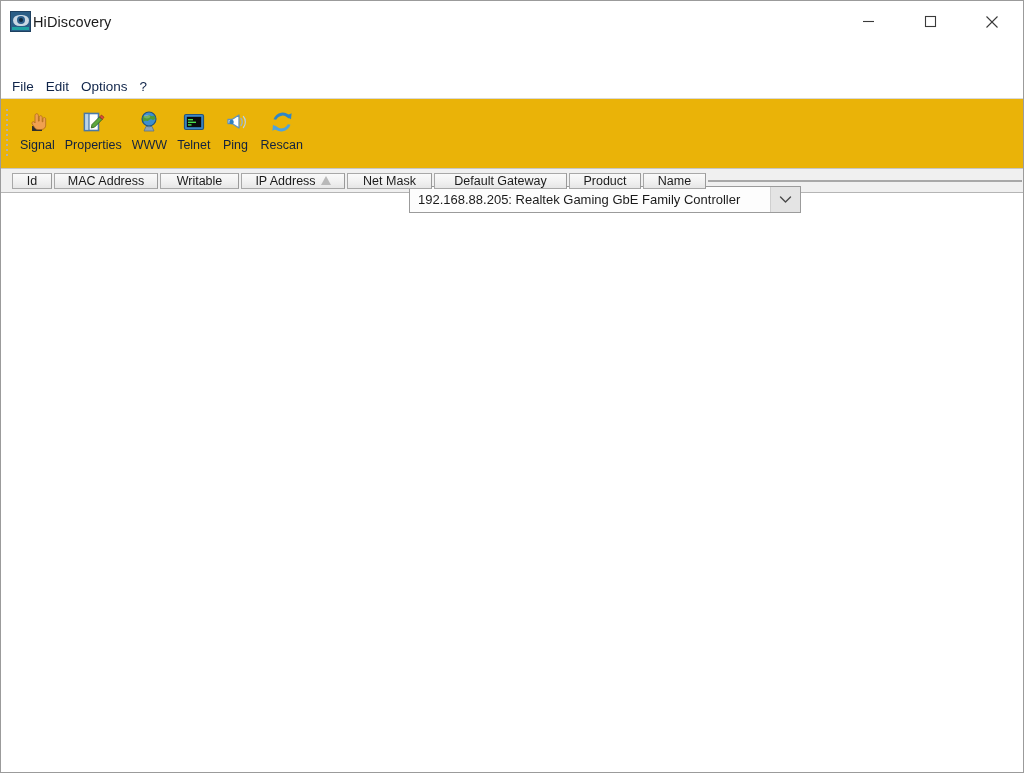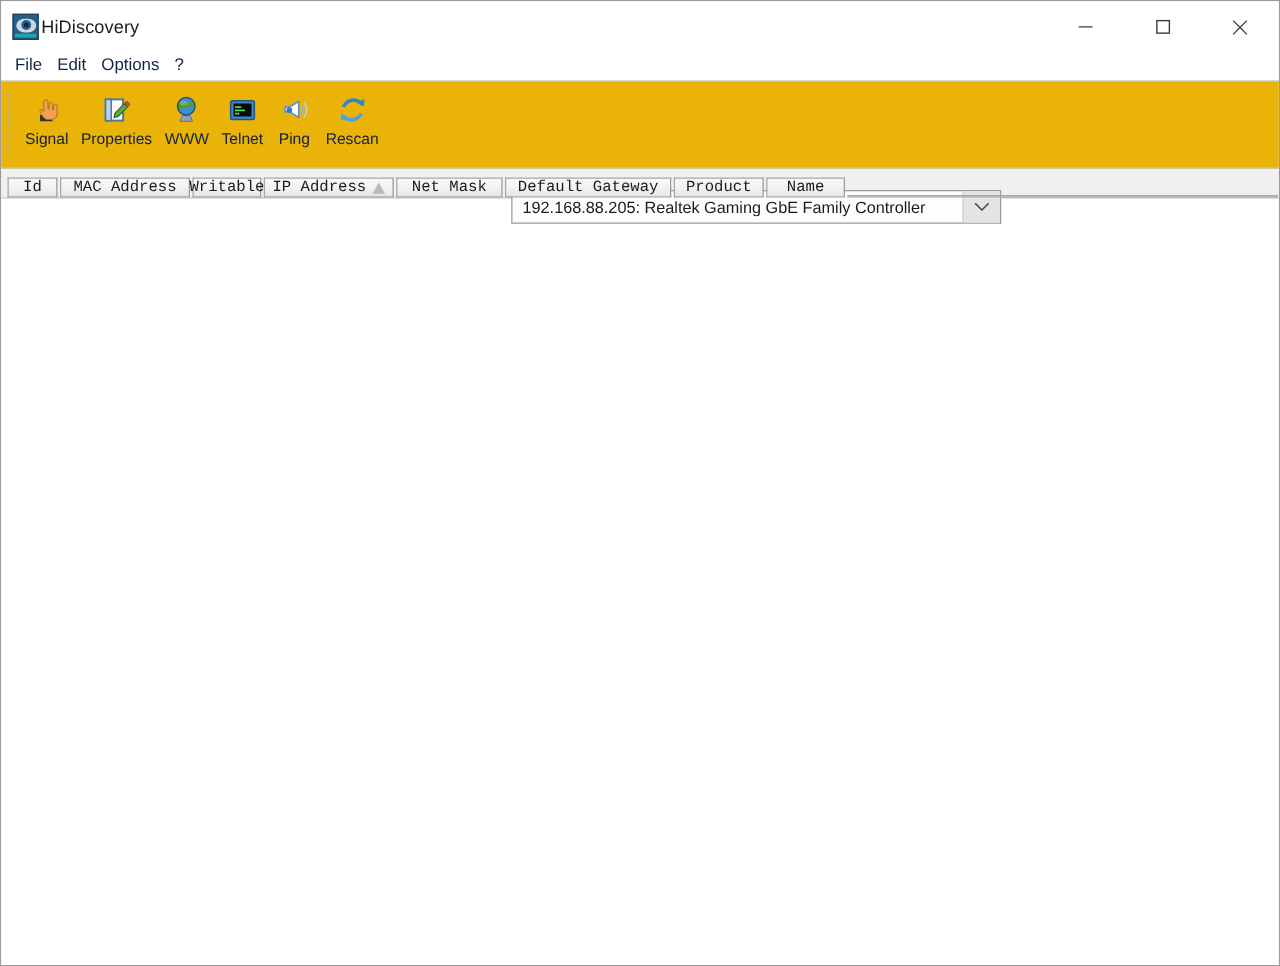--- a/index.html
+++ b/index.html
@@ -88,22 +88,24 @@
     background: transparent;
   }
   .win-btn svg { display: block; }
 
   
   .menubar {
     height: 23px;
     flex: 0 0 23px;
     background: #ffffff;
     display: flex;
+    align-items: center;
     padding-left: 7px;
     border-bottom: 1px solid #d9d9d9;
+    margin-top: 34px;
   }
   .menu-item {
     font-size: 13.5px;
     color: #10254a;
     padding: 1px 8px 2px 4px;
     white-space: nowrap;
     line-height: 18px;
   }
   .menu-item.q { padding-right: 6px; }
 
@@ -191,24 +193,23 @@
     align-items: center;
     justify-content: center;
   }
 
   
   .header-row {
     height: 24px;
     flex: 0 0 24px;
     background: #f0f0f0;
     display: flex;
-    align-items: flex-end;
+    align-items: center;
     border-bottom: 1px solid #b5b5b5;
-    padding-left: 5px;
-    font-family: Liberation Mono, monospace;
+    padding-left: 11px;
   }
   .col-head {
     background: linear-gradient(to bottom, #fafafa 0%, #f1f1f1 55%, #e6e6e6 100%);
     border: 1px solid #a8a8a8;
     border-right-color: #9a9a9a;
     margin-right: 2px;
     display: flex;
     align-items: center;
     justify-content: center;
     font-size: 12.5px;
@@ -371,21 +372,21 @@
     </div>
   </div>
 
   <div class="header-row">
     <div class="col-head" style="width:40px">
         <span>Id</span>
       </div>
     <div class="col-head" style="width:104px">
         <span>MAC Address</span>
       </div>
-    <div class="col-head" style="width:55px">
+    <div class="col-head" style="width:79px">
         <span>Writable</span>
       </div>
     <div class="col-head" style="width:104px">
       <span>IP Address</span>
       <span class="sort-asc"></span>
     </div>
     <div class="col-head" style="width:85px">
         <span>Net Mask</span>
       </div>
     <div class="col-head" style="width:133px">

